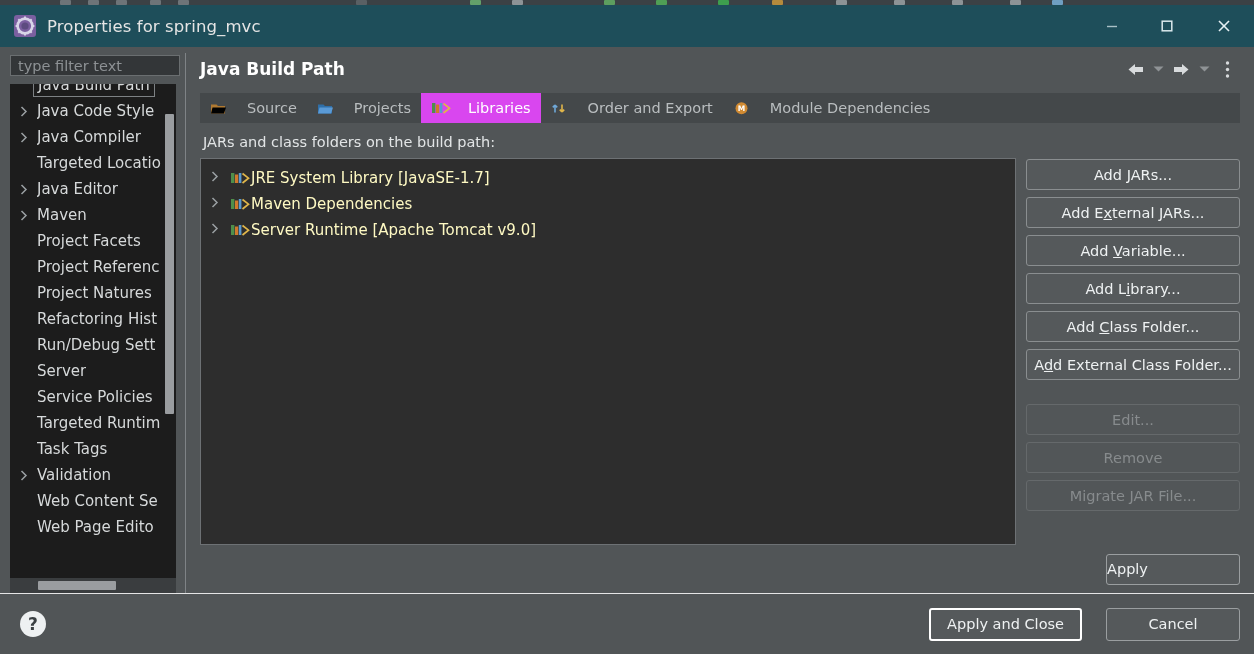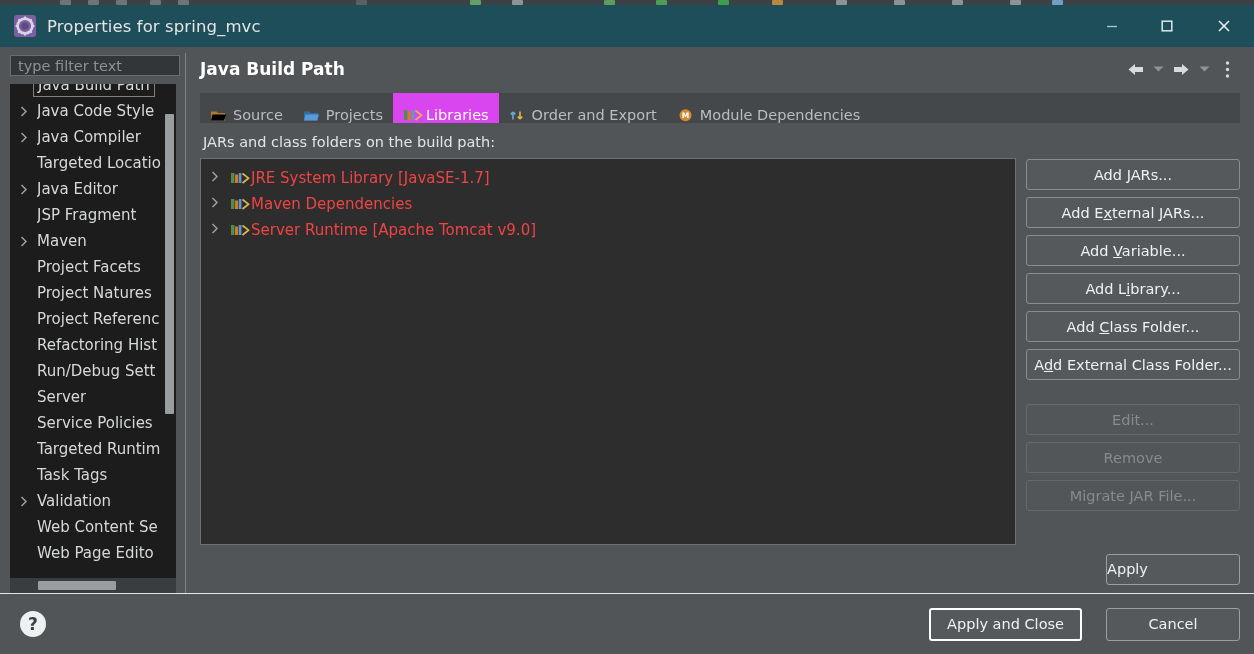--- a/index.html
+++ b/index.html
@@ -222,22 +222,22 @@
   .tabbar {
     height: 30px;
     flex: 0 0 auto;
     background: #44484a;
     display: flex;
     align-items: stretch;
     margin-top: 2px;
   }
   .tab {
     display: flex;
-    align-items: flex-end;
-    gap: 6px;
+    align-items: center;
+    gap: 20px;
     padding: 0 10px;
     color: #b9bdbf;
     font-size: 14.5px;
     white-space: nowrap;
   }
   .tab.active {
     background: #d946ef;
     color: #ffffff;
   }
   .tab-ico { width: 17px; height: 15px; flex: 0 0 17px; }
@@ -262,21 +262,21 @@
     border: 1px solid #6d7174;
     padding: 6px 0 0 0;
     overflow: hidden;
     min-width: 0;
   }
   .jar-row {
     height: 26px;
     display: flex;
     align-items: center;
     padding-left: 10px;
-    color: #ef4444;
+    color: #fef9c3;
     font-size: 15px;
     white-space: nowrap;
   }
   .jar-row .chev {
     width: 19px; flex: 0 0 19px;
     color: #9aa0a3;
     font-size: 11px;
   }
   .jar-row .lib-ico { width: 21px; flex: 0 0 21px; height: 15px; }
 
@@ -475,42 +475,38 @@
             </div>
             <div class="tree-item">
               <span class="chev">
                 <svg width="8" height="11" viewBox="0 0 8 11">
                   <path d="M1.5 1 L6 5.5 L1.5 10" fill="none" stroke="#9aa0a3" stroke-width="1.5"></path>
                 </svg>
               </span>
               <span class="lbl">Java Editor</span>
             </div>
             <div class="tree-item">
-              <span class="chev"></span>
-              <span class="lbl">JSP Fragment</span>
-            </div>
-            <div class="tree-item">
               <span class="chev">
                 <svg width="8" height="11" viewBox="0 0 8 11">
                   <path d="M1.5 1 L6 5.5 L1.5 10" fill="none" stroke="#9aa0a3" stroke-width="1.5"></path>
                 </svg>
               </span>
               <span class="lbl">Maven</span>
             </div>
             <div class="tree-item">
               <span class="chev"></span>
               <span class="lbl">Project Facets</span>
             </div>
             <div class="tree-item">
               <span class="chev"></span>
+              <span class="lbl">Project Referenc</span>
+            </div>
+            <div class="tree-item">
+              <span class="chev"></span>
               <span class="lbl">Project Natures</span>
-            </div>
-            <div class="tree-item">
-              <span class="chev"></span>
-              <span class="lbl">Project Referenc</span>
             </div>
             <div class="tree-item">
               <span class="chev"></span>
               <span class="lbl">Refactoring Hist</span>
             </div>
             <div class="tree-item">
               <span class="chev"></span>
               <span class="lbl">Run/Debug Sett</span>
             </div>
             <div class="tree-item">

